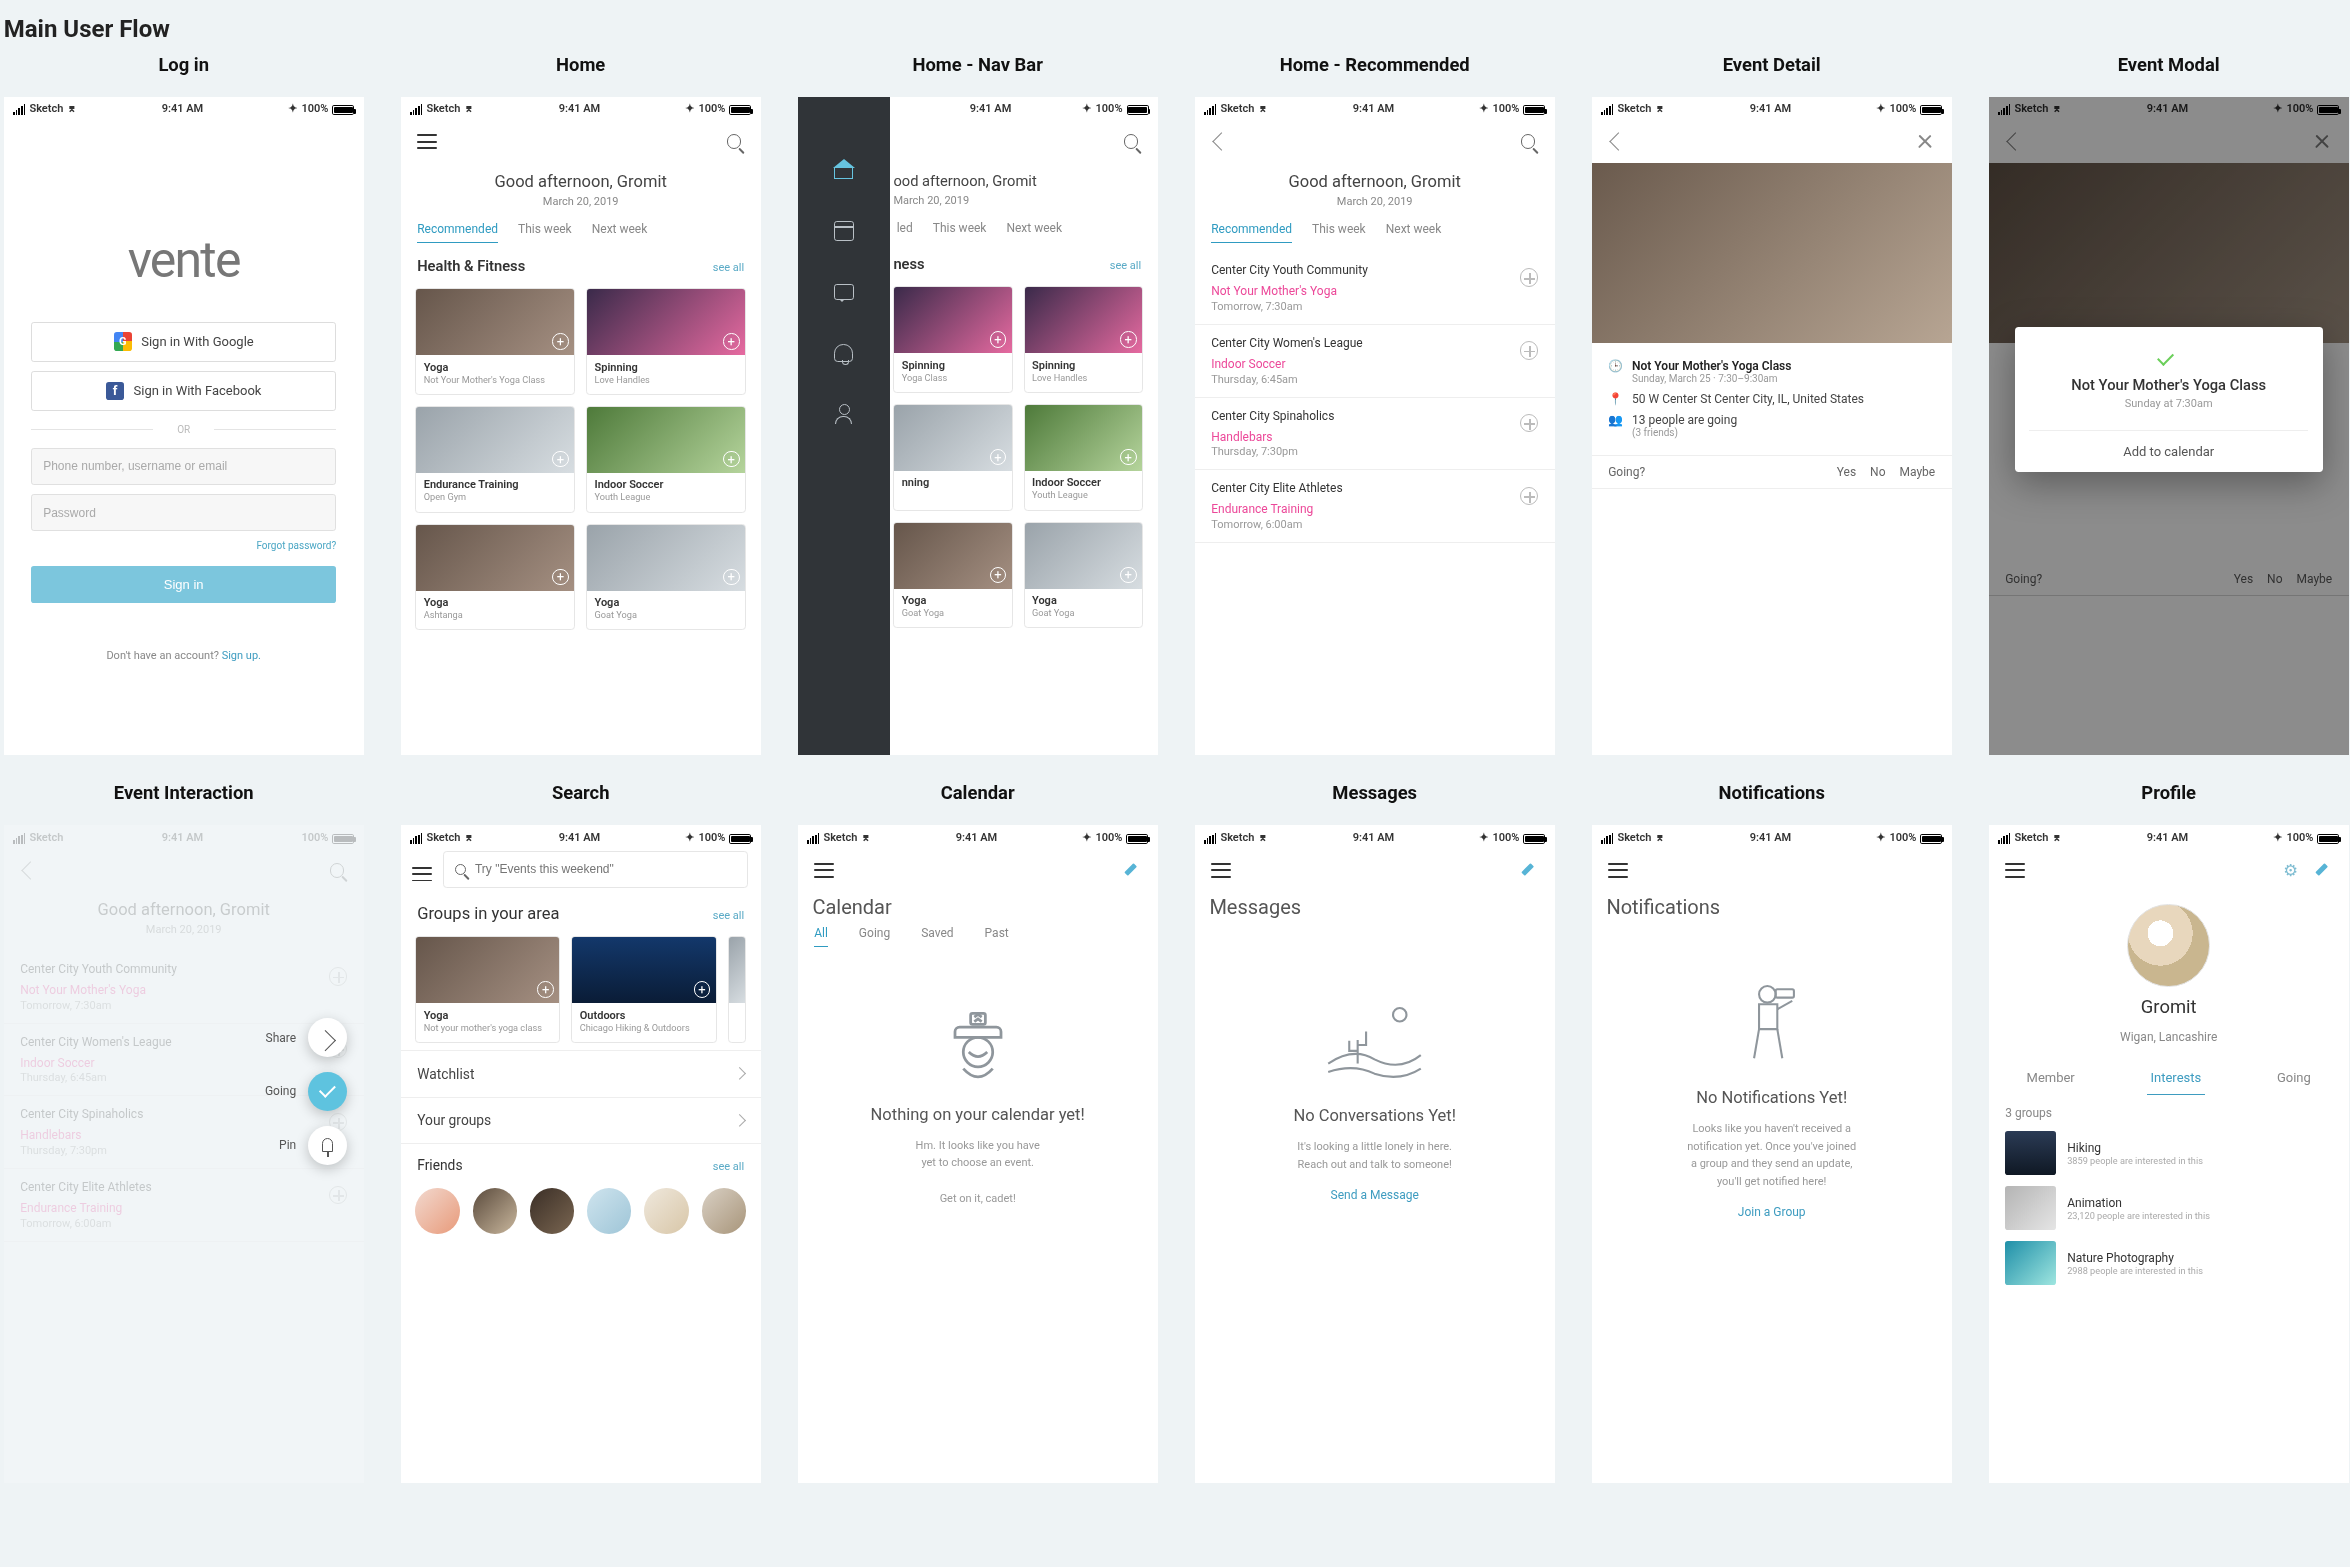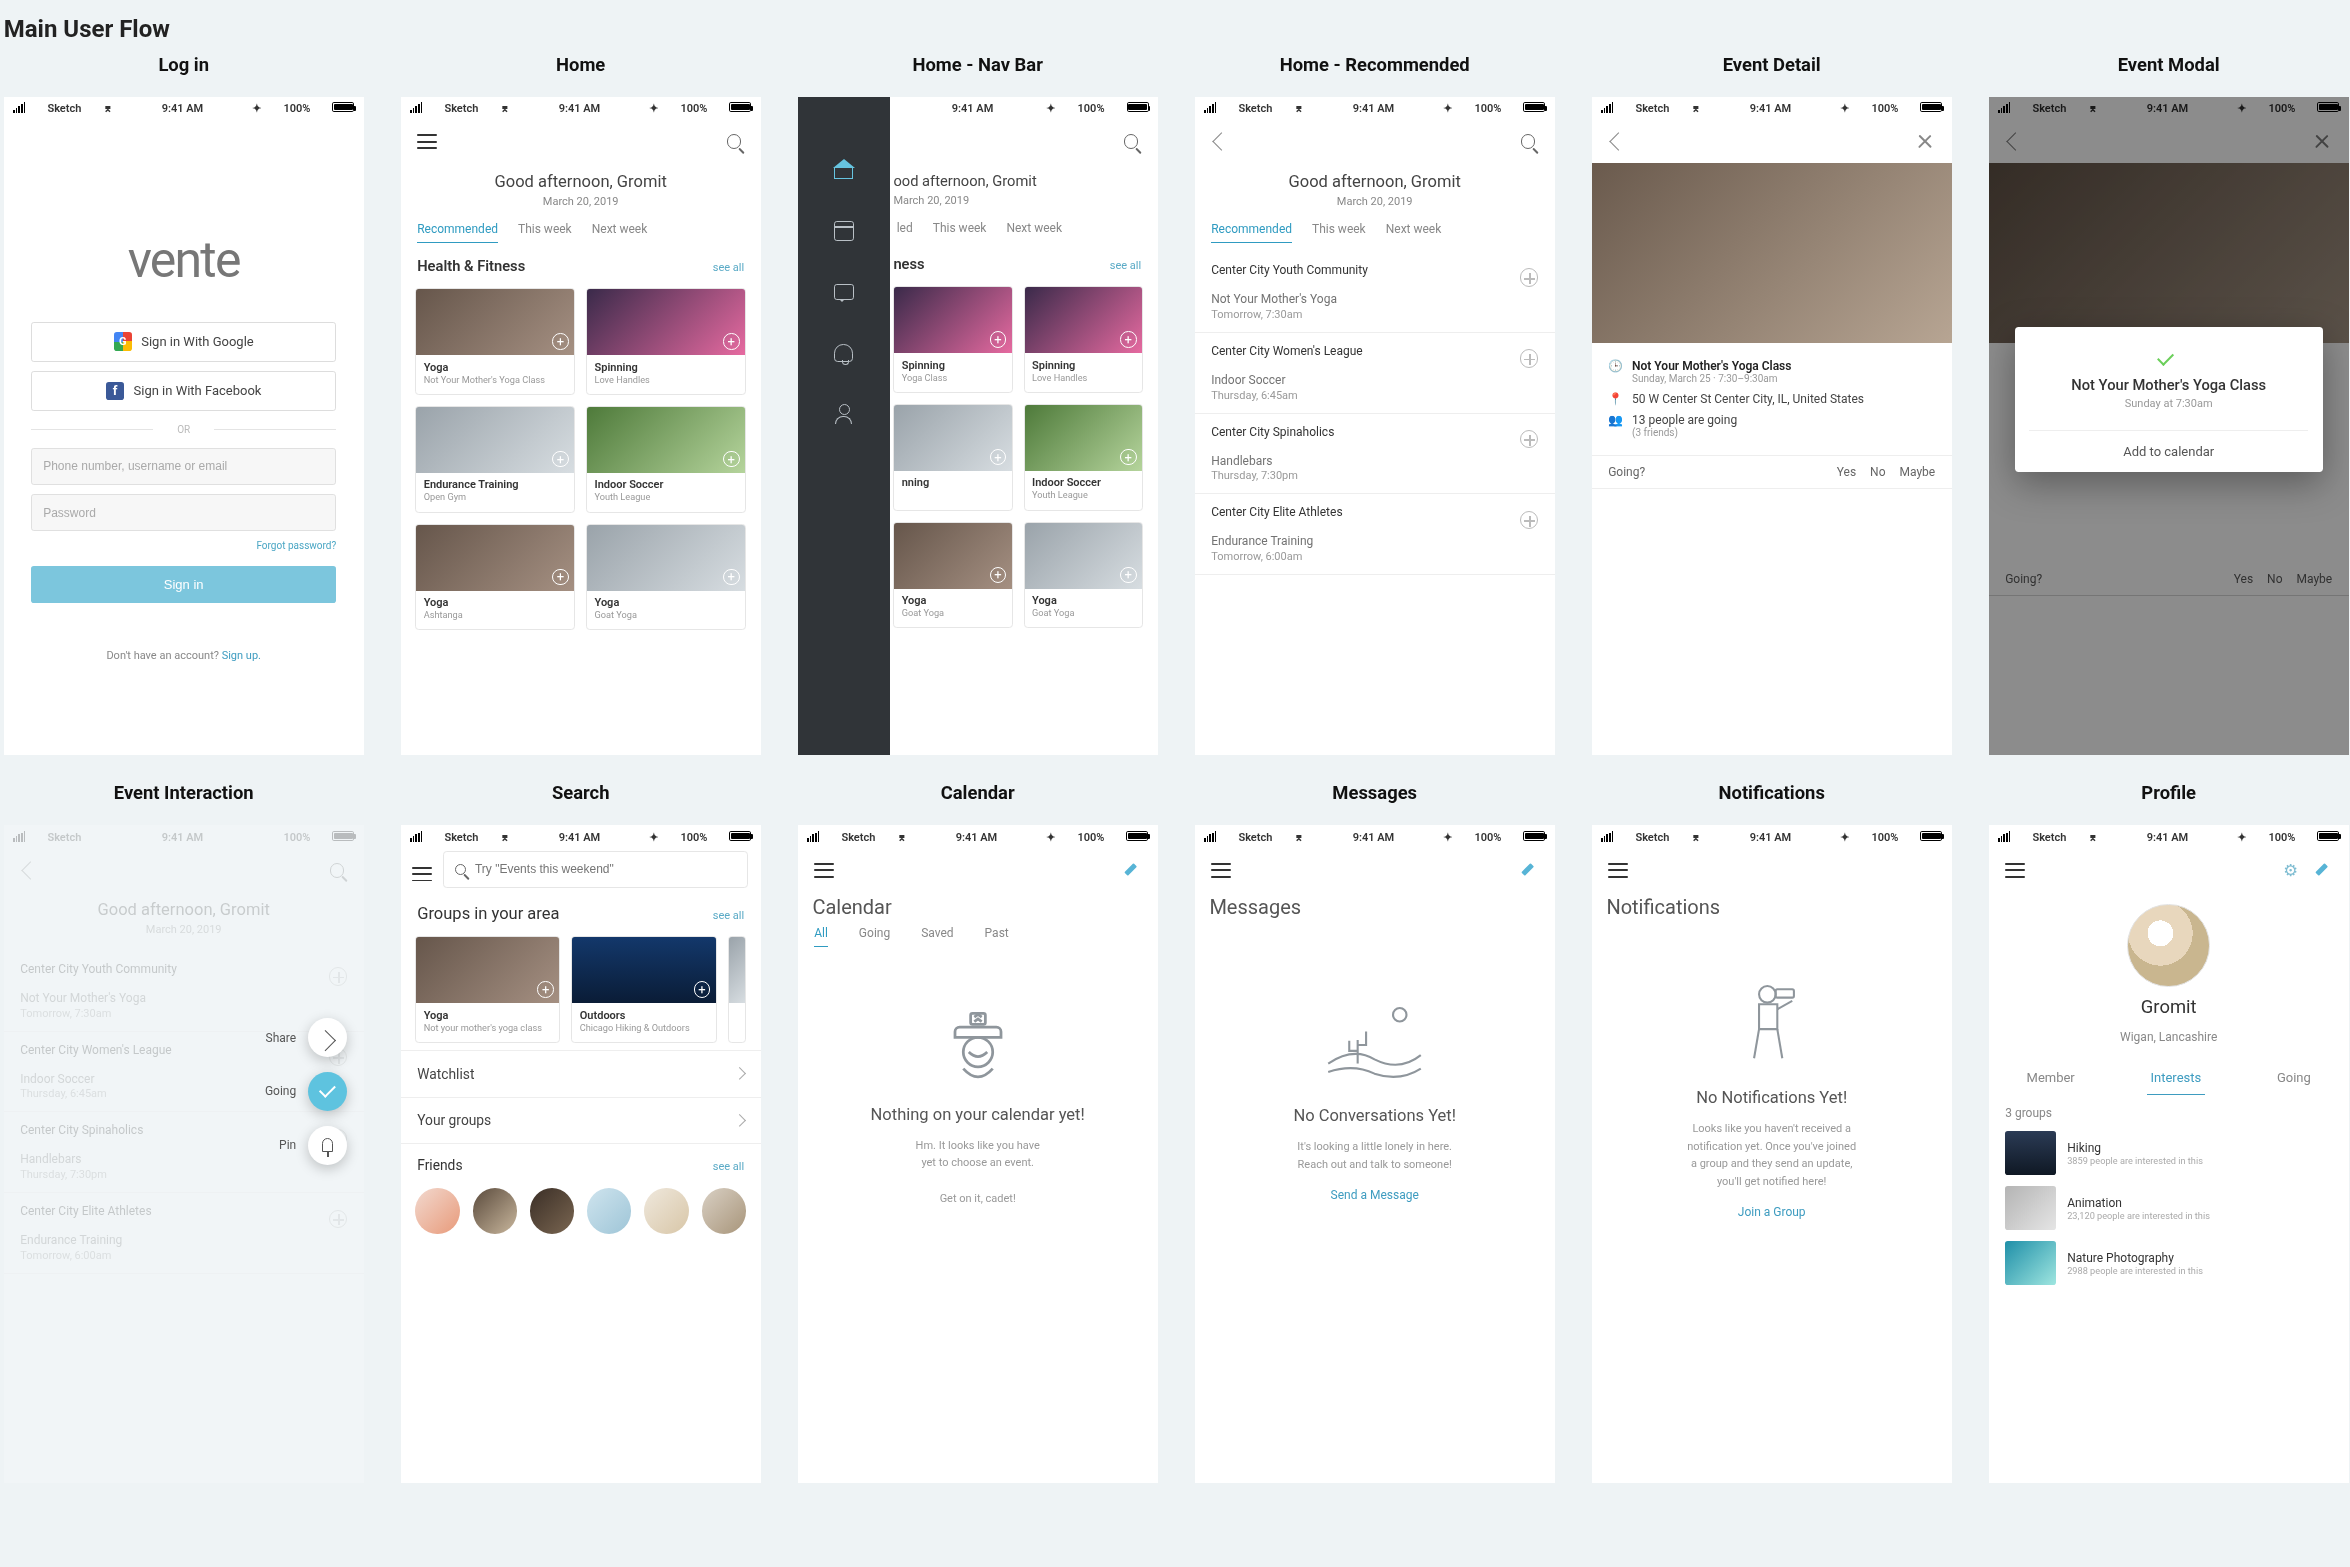--- a/index.html
+++ b/index.html
@@ -24,21 +24,21 @@
   .screen-label { font-size: 18.4px; font-weight:700; color:#111; margin-bottom: 22px; text-align:center; }
   .phone {
     width: 360px; height: 658px;
     background:#fff; position:relative; overflow:hidden;
     font-size:13px; color:#333;
     box-shadow: 0 0 0 rgba(0,0,0,0);
   }
   .phone.dim { opacity:.22; }
   
   .status { height:24px; display:flex; align-items:center; justify-content:space-between; padding:0 9.2px; font-size:11px; font-weight:600; }
-  .status .left, .status .right { display:flex; align-items:flex-start; gap:22px; }
+  .status .left, .status .right { display:flex; align-items:flex-end; gap:4px; }
   .sig { display:inline-flex; gap:0.9px; align-items:flex-end; }
   .sig i { width:1.8px; background:#000; display:inline-block; }
   .sig i:nth-child(1){height:3.7px} .sig i:nth-child(2){height:5.5px} .sig i:nth-child(3){height:7.3px} .sig i:nth-child(4){height:9.2px} .sig i:nth-child(5){height:11px}
   .wifi-ic { font-size:11px; }
   .batt { width:22px; height:10px; border:0.9px solid #000; border-radius:1.8px; position:relative; }
   .batt::after { content:""; position:absolute; right:-2.8px; top:2.8px; width:1.8px; height:4.6px; background:#000; border-radius:0 0.9px 0.9px 0;}
   .batt i { position:absolute; left:0.9px; top:0.9px; bottom:0.9px; right:0.9px; background:#000; border-radius:0.9px;}
   
   .topbar { height:42px; display:flex; align-items:center; justify-content:space-between; padding:0 13px; }
   .iconbtn { width:27.5px; height:27.5px; display:flex; align-items:center; justify-content:center; color:#555; cursor:pointer; }
@@ -77,21 +77,21 @@
   .thumb.anim{background:linear-gradient(135deg,#b4b4b4,#e5e5e5);}
   .thumb.mount{background:linear-gradient(180deg,#2b3b55,#0f1824);}
   .plusdot{ position:absolute; right:5.5px; bottom:5.5px; width:16.5px;height:16.5px;border:1.4px solid #fff;border-radius:50%; display:flex;align-items:center;justify-content:center;color:#fff;font-size:13px;line-height:1;}
   .ct { padding:5.5px 7.3px 9.2px;}
   .ct .t1{font-size:11px;font-weight:600;color:#333;}
   .ct .t2{font-size:9.2px;color:#999;}
   
   .row { padding:11px 16.5px; border-bottom:0.9px solid #eee; display:flex; justify-content:space-between; align-items:flex-start; cursor:pointer;}
   .row .txts{font-size:12px;}
   .row .l1{color:#333;}
-  .row .l2{color:#737373; margin-top:15px;}
+  .row .l2{color:#ec4899; margin-top:7px;}
   .row .l3{color:#999; font-size:11px; margin-top:1.8px;}
   .addcircle{ width:18.4px;height:18.4px;border:1.4px solid #bbb;border-radius:50%; position:relative; margin-top:5.5px;}
   .addcircle::before,.addcircle::after{content:"";position:absolute;background:#bbb;}
   .addcircle::before{left:8.3px;top:3.7px;width:1.8px;height:11px;}
   .addcircle::after{top:8.3px;left:3.7px;height:1.8px;width:11px;}
   
   .hero { height:180px; background:linear-gradient(135deg,#6a5a4d,#b7a593);}
   .meta { padding:13px 16.5px; border-bottom:0.9px solid #eee;}
   .mrow { display:flex; gap:9.2px; align-items:flex-start; font-size:12px; padding:3.7px 0; color:#444;}
   .mrow .mic{ width:14.7px; flex:0 0 14.7px; text-align:center; color:#888;}

